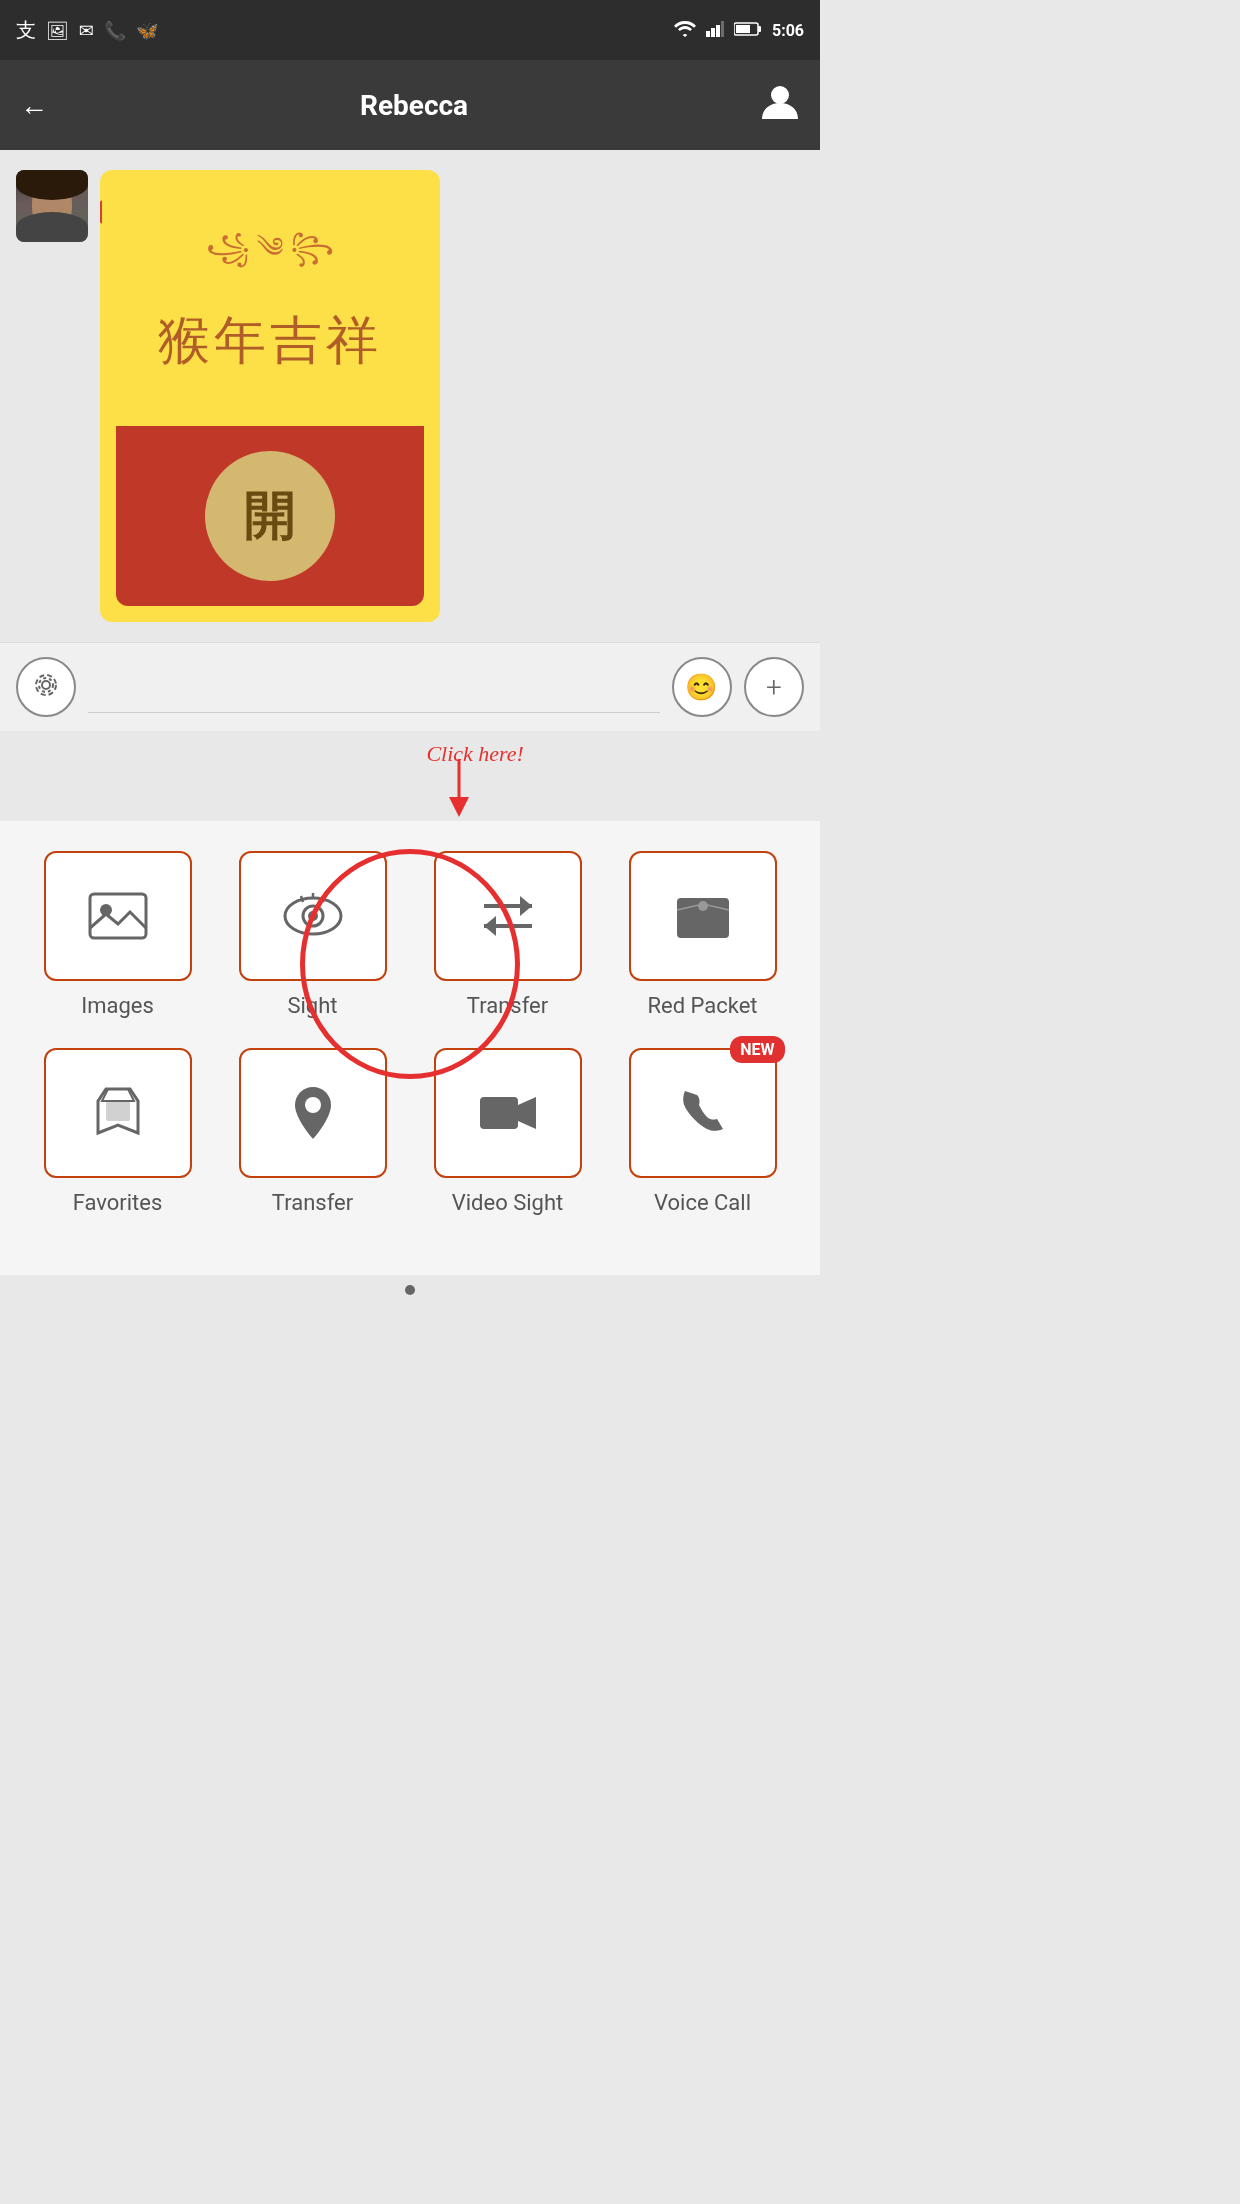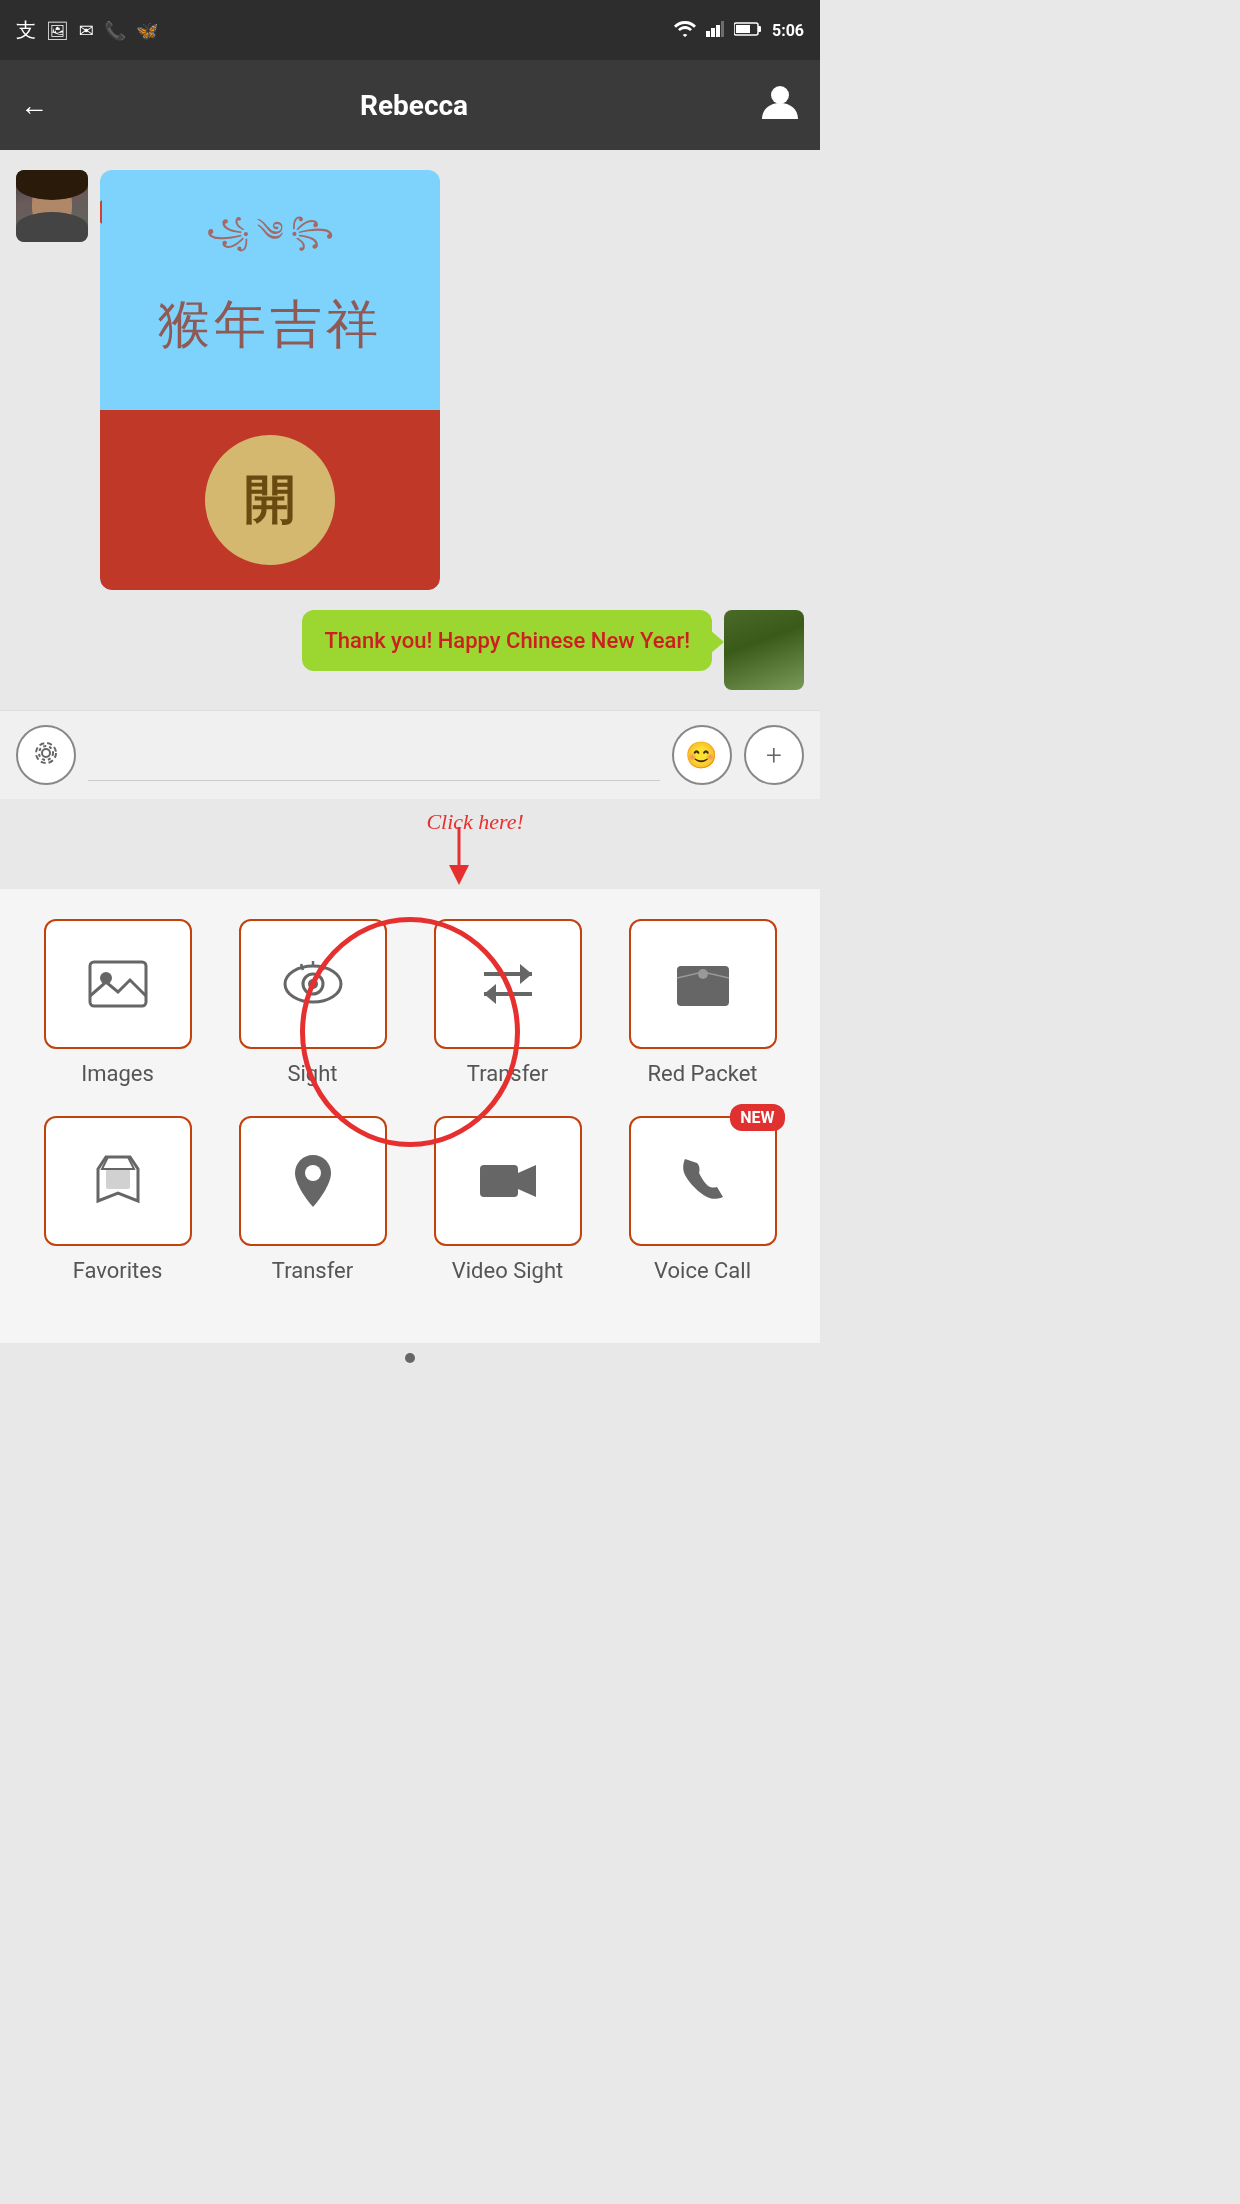--- a/index.html
+++ b/index.html
@@ -88,23 +88,23 @@
       width: 72px;
       height: 72px;
       border-radius: 8px;
       background: #888;
       overflow: hidden;
       flex-shrink: 0;
     }
 
     
     .red-packet-bubble {
-      background: #7dd3fc;
+      background: #fde047;
       border-radius: 12px;
-      padding: 0;
+      padding: 16px;
       width: 340px;
       position: relative;
       overflow: hidden;
     }
     .red-packet-bubble::before {
       content: '';
       position: absolute;
       left: -12px;
       top: 30px;
       width: 0;
@@ -400,28 +400,20 @@
       <div class="red-packet-content">
         <div class="red-packet-decoration">꧁ ༄ ꧂</div>
         <div class="red-packet-text">猴年吉祥</div>
         <div class="red-packet-bottom">
           <div class="red-packet-coin">開</div>
         </div>
       </div>
     </div>
   </div>
 
-  <div class="message-sent">
-    <div class="sent-bubble">
-      <span class="sent-bubble-text">Thank you! Happy Chinese New Year!</span>
-    </div>
-    <div class="sent-avatar">
-      <div class="sent-avatar-img"></div>
-    </div>
-  </div>
 </div>
 
 <div class="input-area">
   <div class="voice-btn">
     <span>
       <svg width="28" height="28" viewBox="0 0 28 28" fill="none" stroke="#666" stroke-width="2">
         <circle cx="14" cy="14" r="10" stroke-dasharray="5,3"></circle>
         <circle cx="14" cy="14" r="4"></circle>
         <circle cx="14" cy="14" r="7" stroke-dasharray="3,3"></circle>
       </svg>

